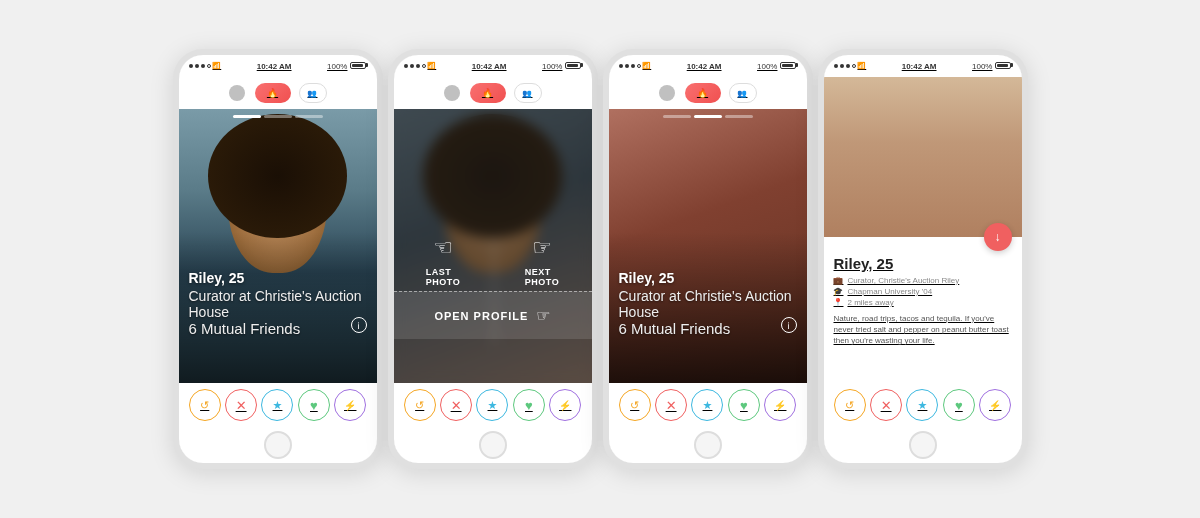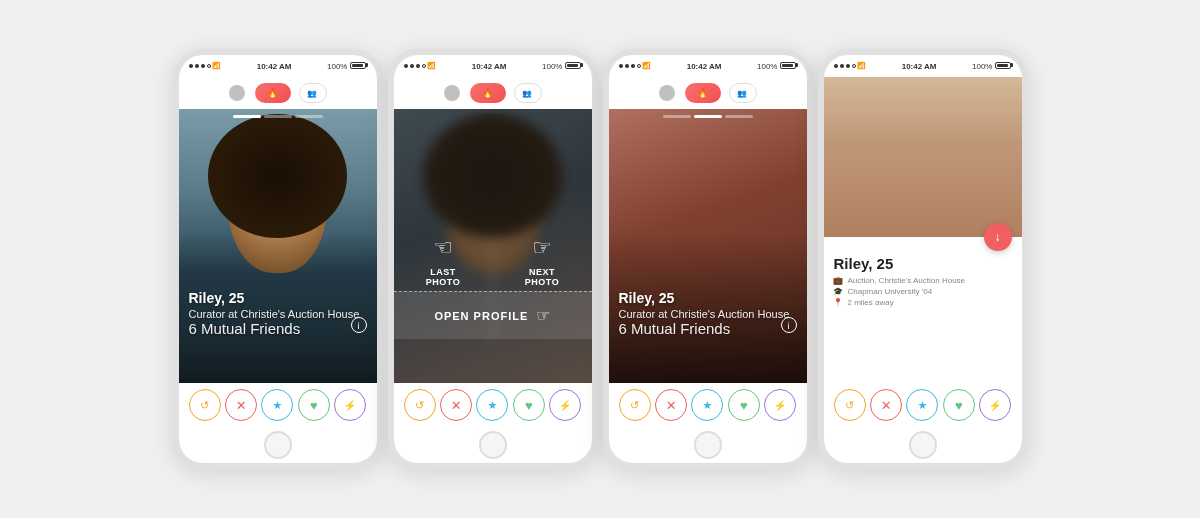--- a/index.html
+++ b/index.html
@@ -11,20 +11,21 @@
       width: 1200px;
       height: 518px;
       overflow: hidden;
       font-family: -apple-system, 'Helvetica Neue', sans-serif;
     }
     .phones-container {
       display: flex;
       gap: 5px;
       align-items: center;
       padding: 20px;
+      text-decoration: underline;
     }
     .phone {
       width: 210px;
       height: 420px;
       background: #fff;
       border-radius: 30px;
       border: 6px solid #e0e0e0;
       box-shadow: 0 4px 24px rgba(0,0,0,0.13), inset 0 0 0 1px #ccc;
       position: relative;
       overflow: hidden;
@@ -97,21 +98,21 @@
       bottom: 42px; left: 0; right: 0;
       padding: 8px 10px 4px;
       color: #fff;
       z-index: 5;
     }
     .card-name {
       font-size: 14px; font-weight: 700;
       text-shadow: 0 1px 3px rgba(0,0,0,0.5);
     }
     .card-job {
-      font-size: 11px; color: #eee;
+      font-size: 14px; color: #eee;
       text-shadow: 0 1px 2px rgba(0,0,0,0.5);
       margin-top: 2px;
     }
     .card-friends {
       font-size: 15px; color: #eee;
       text-shadow: 0 1px 2px rgba(0,0,0,0.5);
     }
     .info-btn {
       position: absolute;
       bottom: 50px; right: 10px;
@@ -190,21 +191,21 @@
       display: flex;
       flex-direction: column;
       align-items: center;
       justify-content: center;
       gap: 6px;
     }
     .hand-icon { font-size: 22px; color: #fff; }
     .nav-label {
       font-size: 9px; font-weight: 700;
       color: #fff; letter-spacing: 0.5px;
-      text-align: center;
+      text-align: left;
     }
     .open-profile-bar {
       position: absolute;
       bottom: 44px; left: 0; right: 0;
       height: 48px;
       background: rgba(255,255,255,0.12);
       border-top: 1px dashed rgba(255,255,255,0.5);
       display: flex;
       align-items: center;
       justify-content: center;
@@ -497,30 +498,31 @@
       </div>
     </div>
     <div class="profile-view">
       <div class="profile-photo-thumb img-woman4">
         <div class="down-arrow-btn">↓</div>
       </div>
       <div class="profile-info-section">
         <div class="profile-name-line">Riley, 25</div>
         <div class="profile-detail-line">
           <span class="detail-icon">💼</span>
-          <span>Auction, Christie's Auction House</span>
+          <span>Curator, Christie's Auction Riley</span>
         </div>
         <div class="profile-detail-line">
           <span class="detail-icon">🎓</span>
           <span>Chapman University '04</span>
         </div>
         <div class="profile-detail-line">
           <span class="detail-icon">📍</span>
           <span>2 miles away</span>
         </div>
+        <div class="profile-bio">Nature, road trips, tacos and tequila. If you've never tried salt and pepper on peanut butter toast then you're wasting your life.</div>
       </div>
     </div>
     <div class="actions-bar">
       <div class="action-btn btn-undo">↺</div>
       <div class="action-btn btn-nope">✕</div>
       <div class="action-btn btn-super">★</div>
       <div class="action-btn btn-like">♥</div>
       <div class="action-btn btn-boost">⚡</div>
     </div>
     <div class="phone-bottom">

